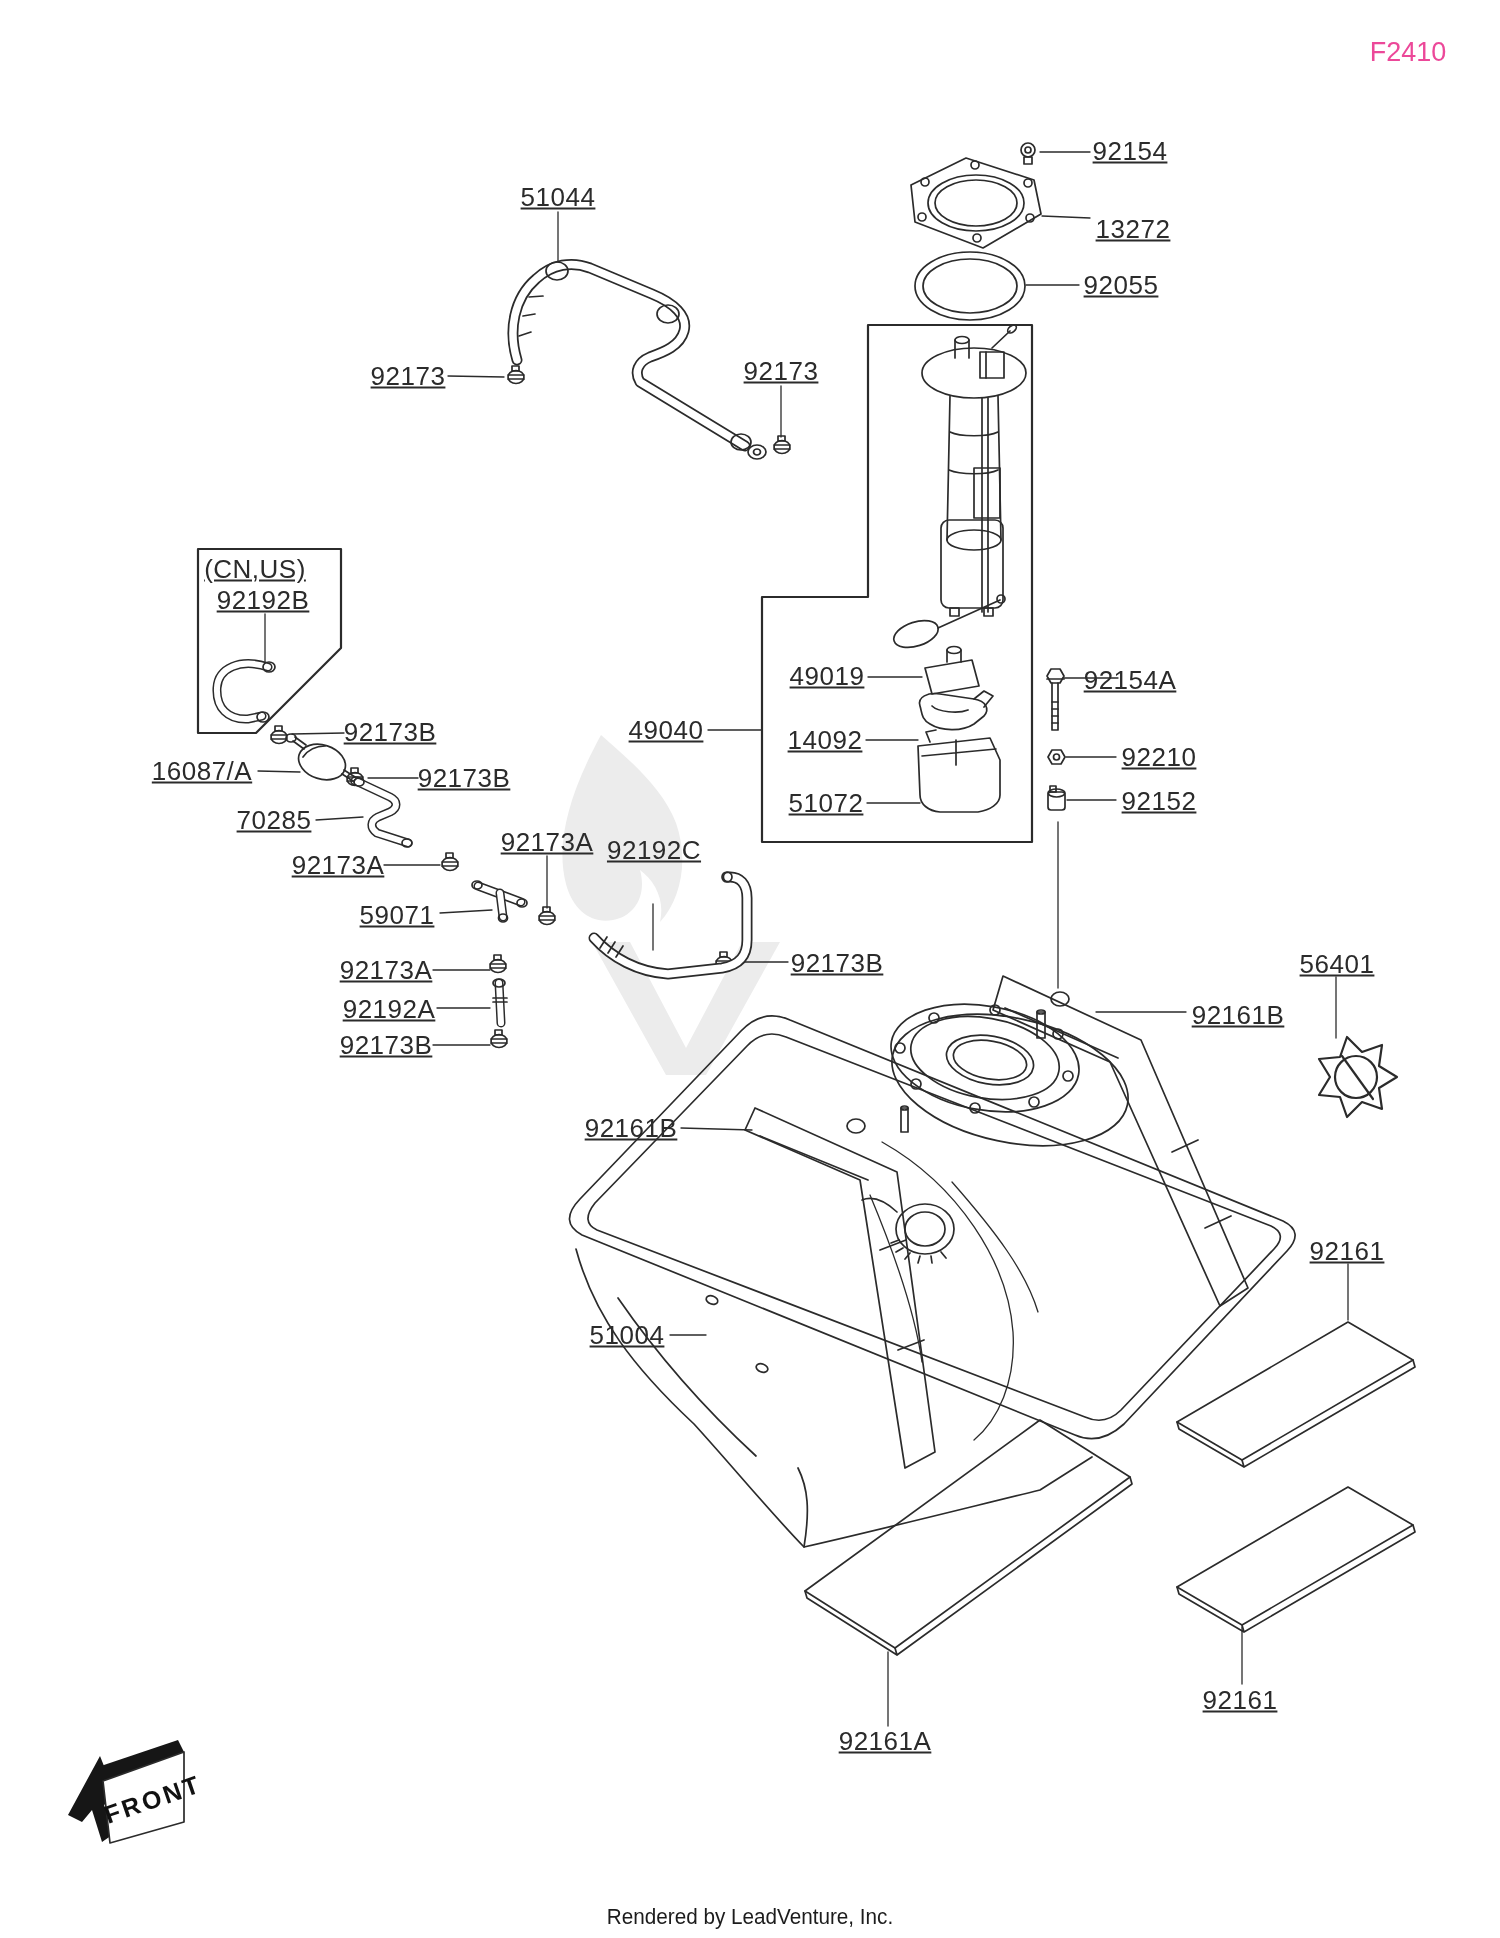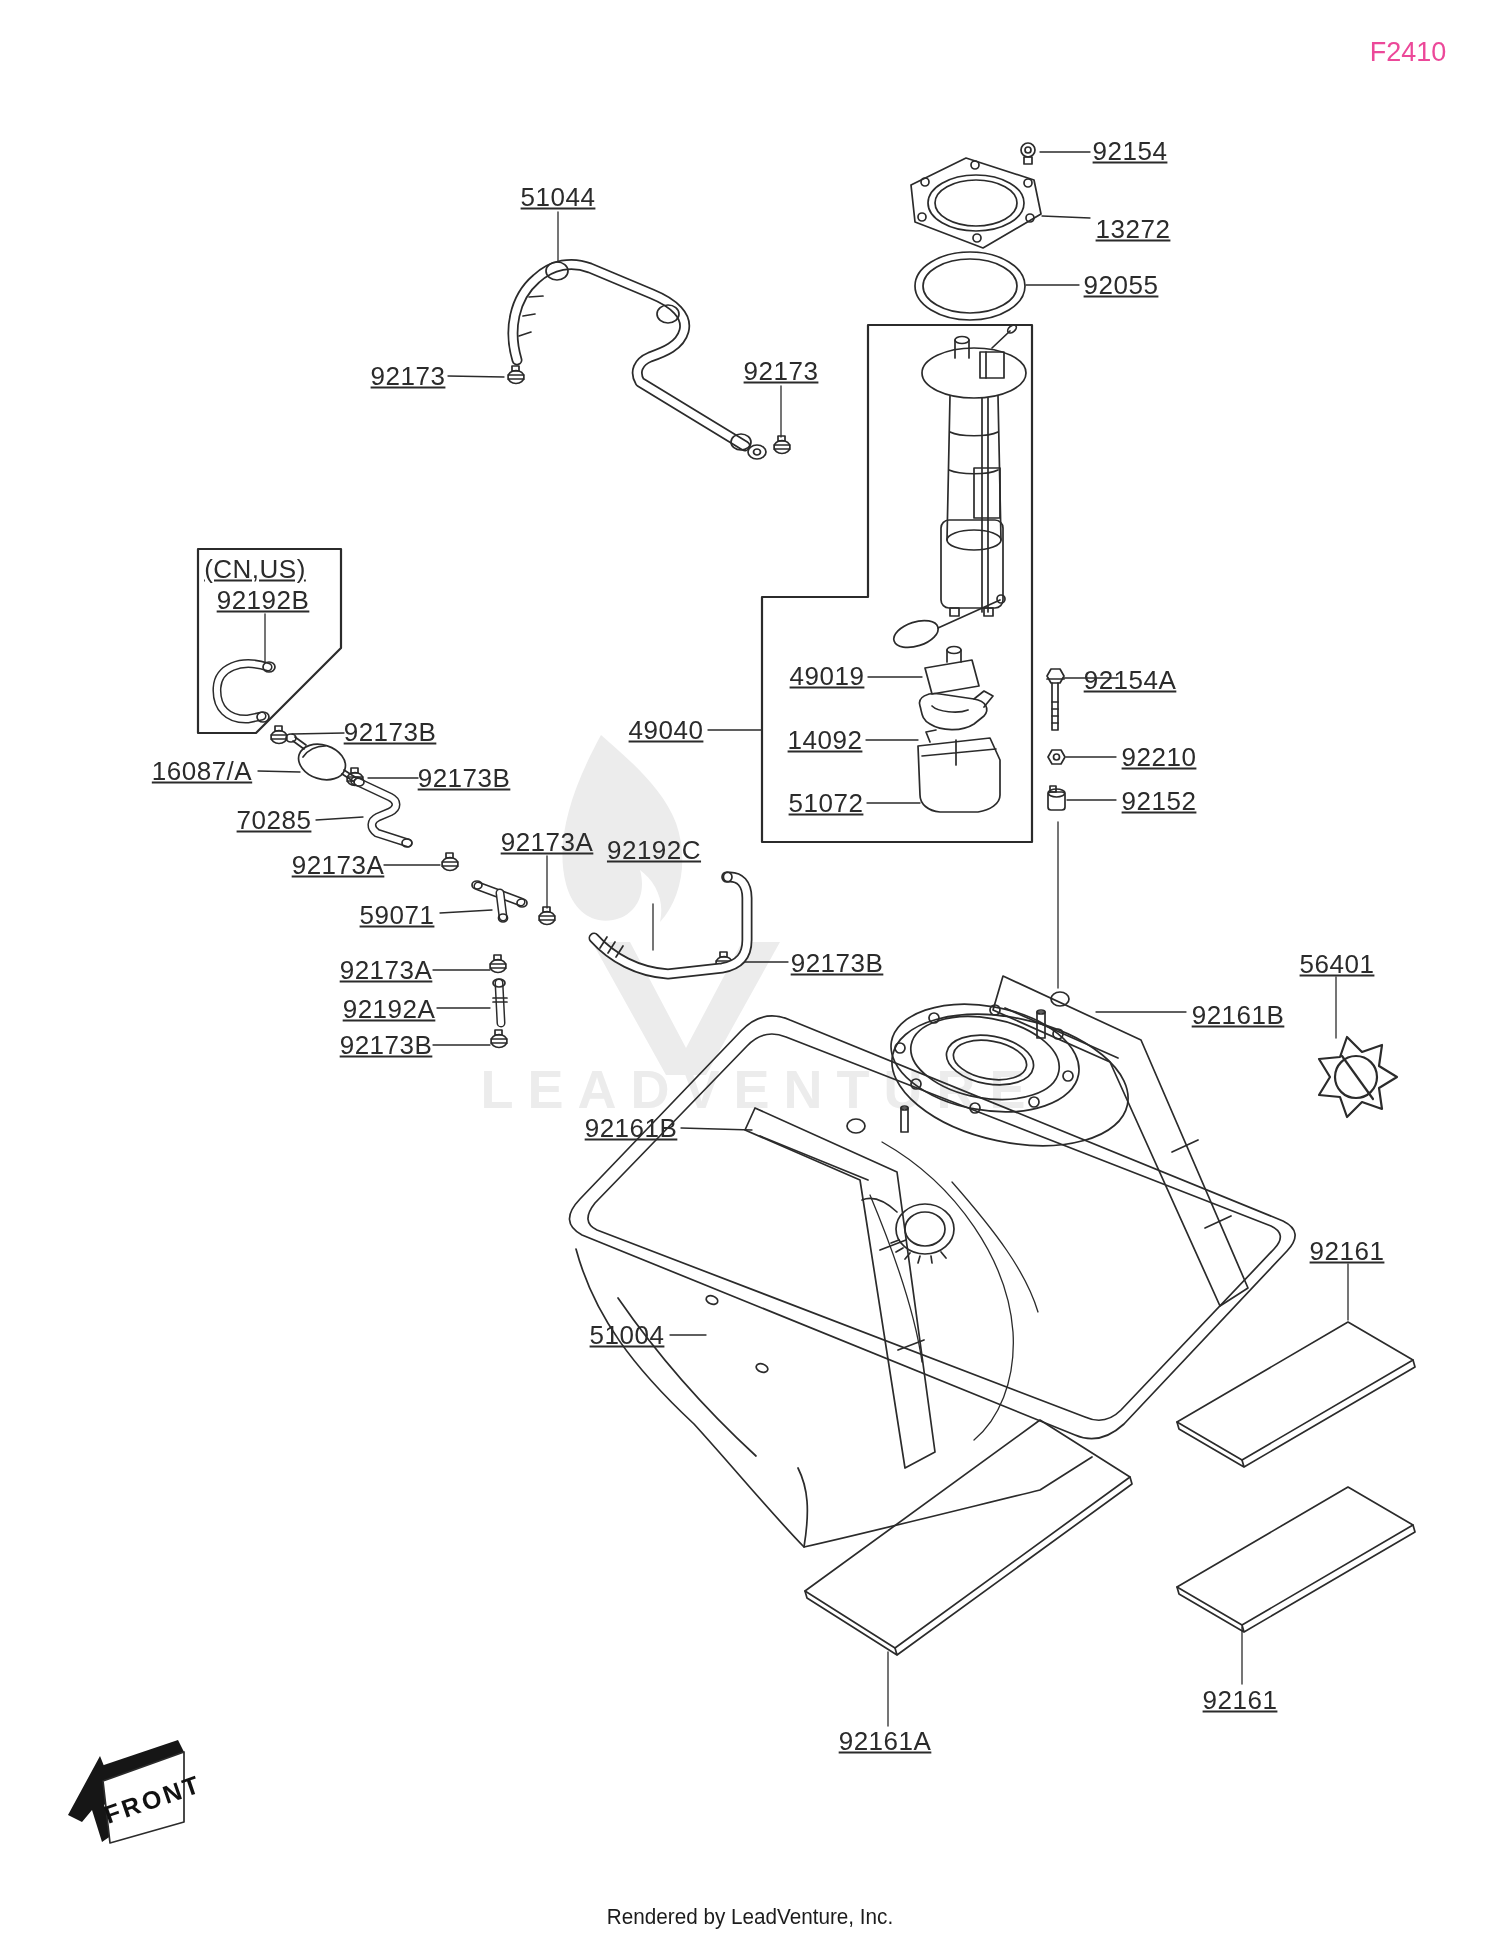--- a/index.html
+++ b/index.html
@@ -26,21 +26,20 @@
   .wm{fill:#ececec;stroke:none;}
   .fw{fill:#fff;}
   .front-txt{font-family:"Liberation Sans",sans-serif;font-size:25px;font-weight:bold;
              letter-spacing:3px;fill:#111;}
 </style>
 </head>
 <body>
 
 <div id="stage">
 
-  <div class="wm-text">LEADVENTURE</div>
   <svg id="wmart" width="1500" height="1938" viewBox="0 0 1500 1938">
     <path class="wm" d="M601,735 C570,792 555,842 566,884 C573,910 591,924 613,920 C635,916 647,895 640,870 C655,881 665,900 660,922 C681,899 689,860 676,823 C663,789 632,762 601,735 Z"></path>
     <path class="wm" d="M592,942 L630,942 L686,1048 L742,942 L780,942 L706,1075 L666,1075 Z"></path>
   </svg>
 
   <svg id="art" width="1500" height="1938" viewBox="0 0 1500 1938">
 
     <g class="ln thin">
       <path d="M1040,152 H1090"></path>
       <path d="M1042,216 L1090,218"></path>

